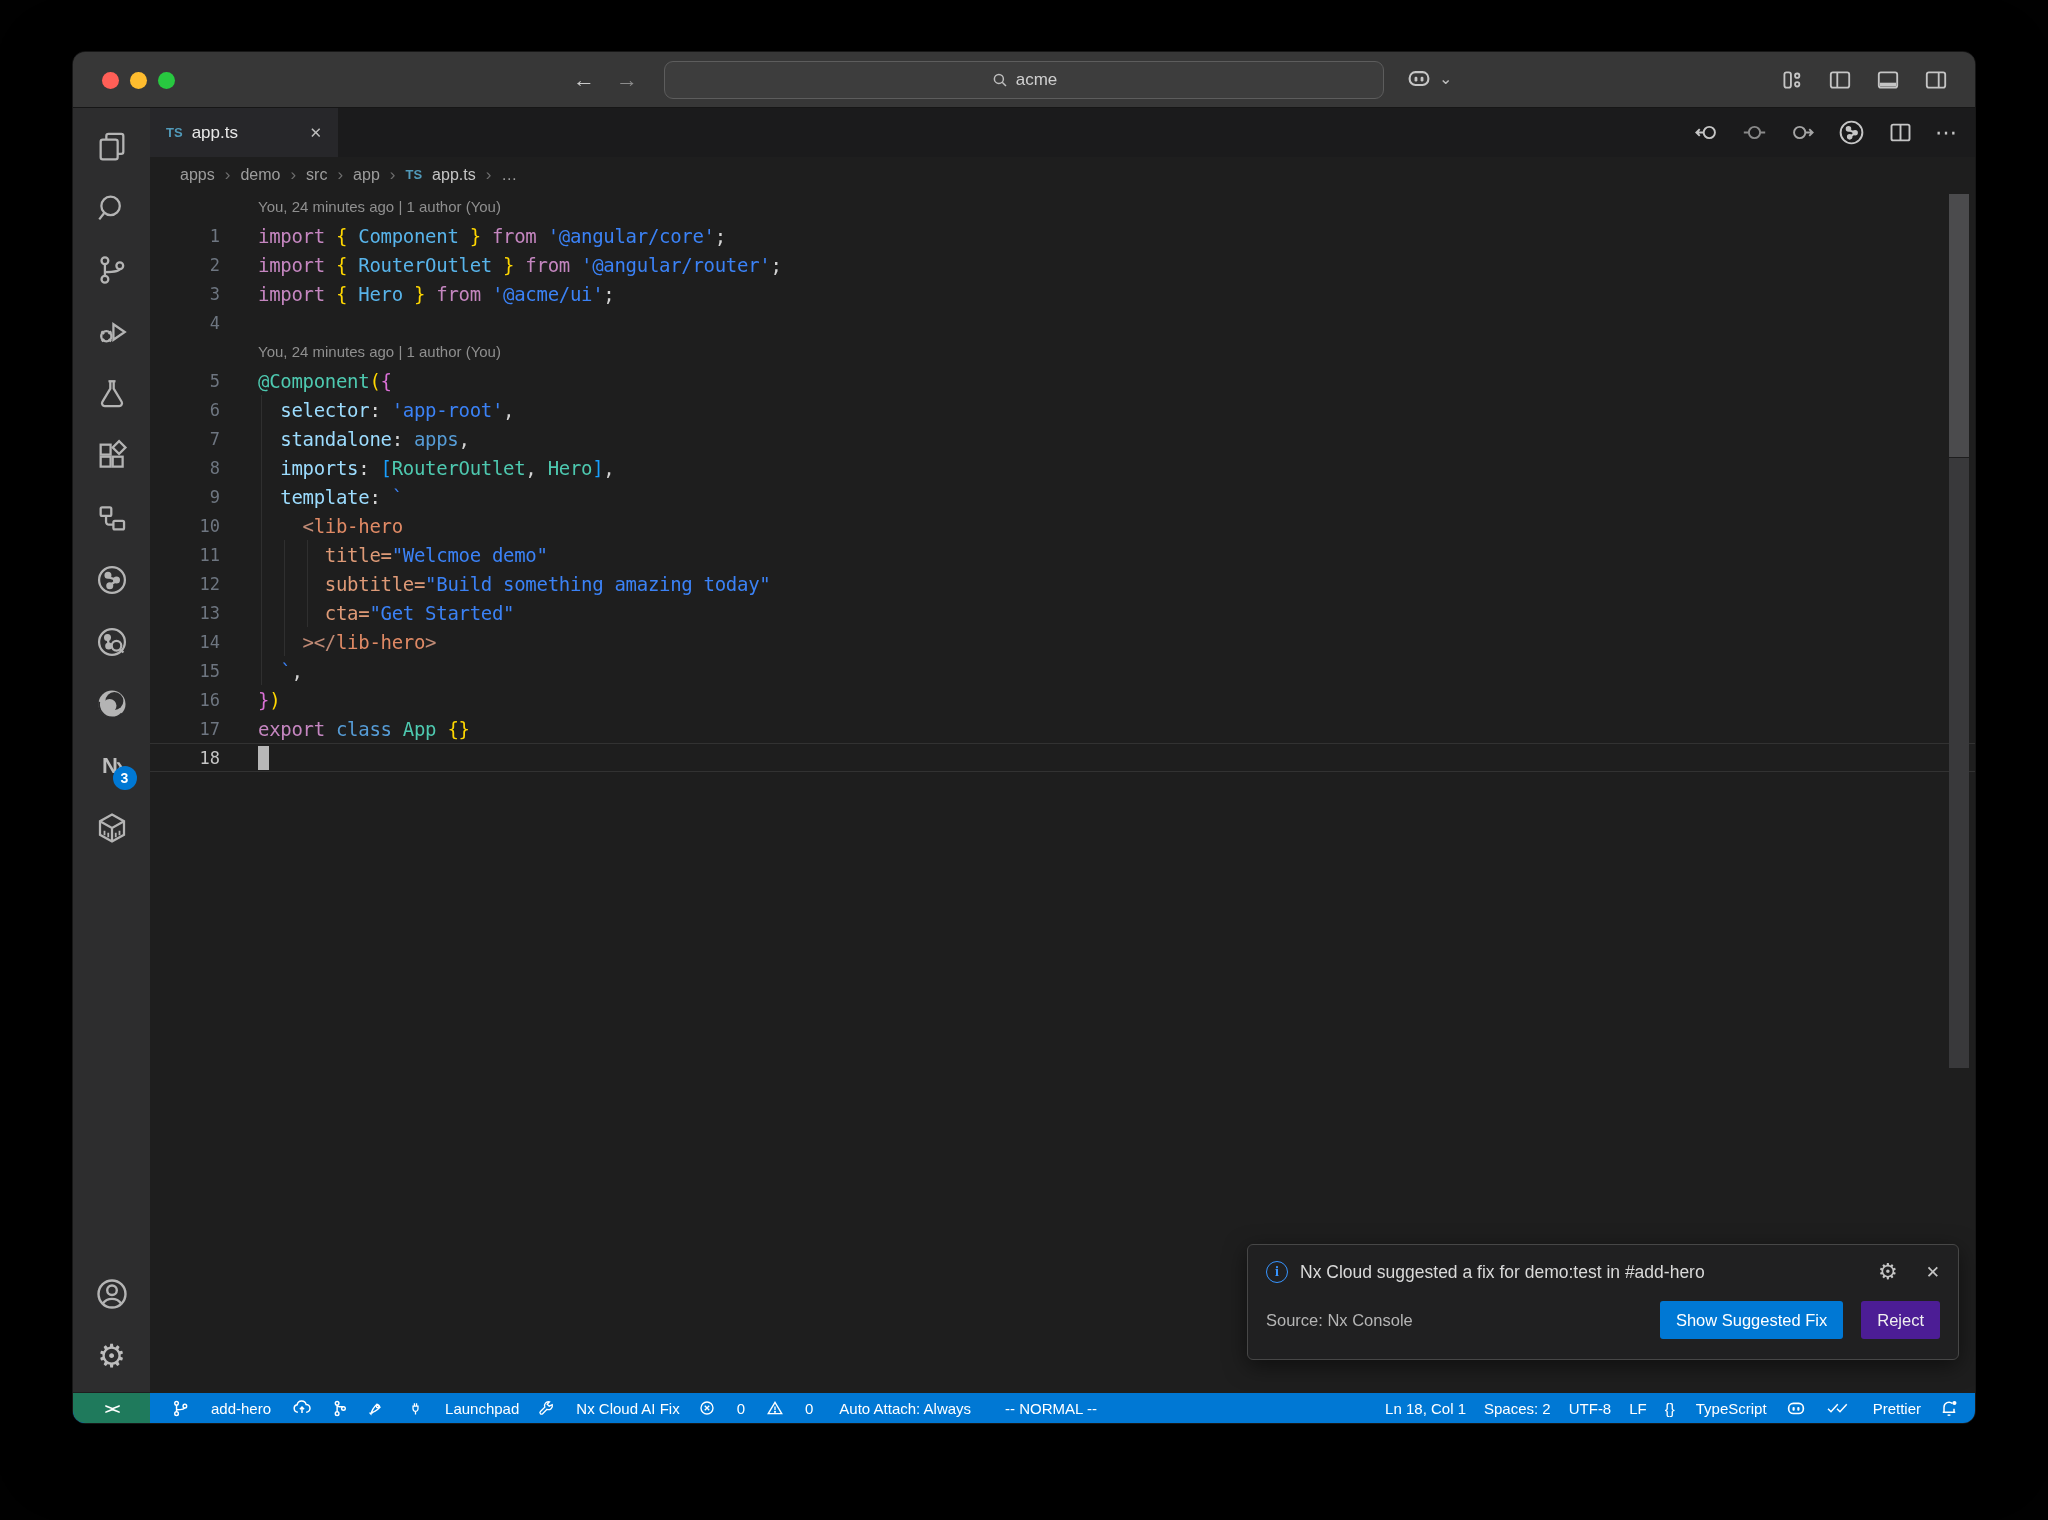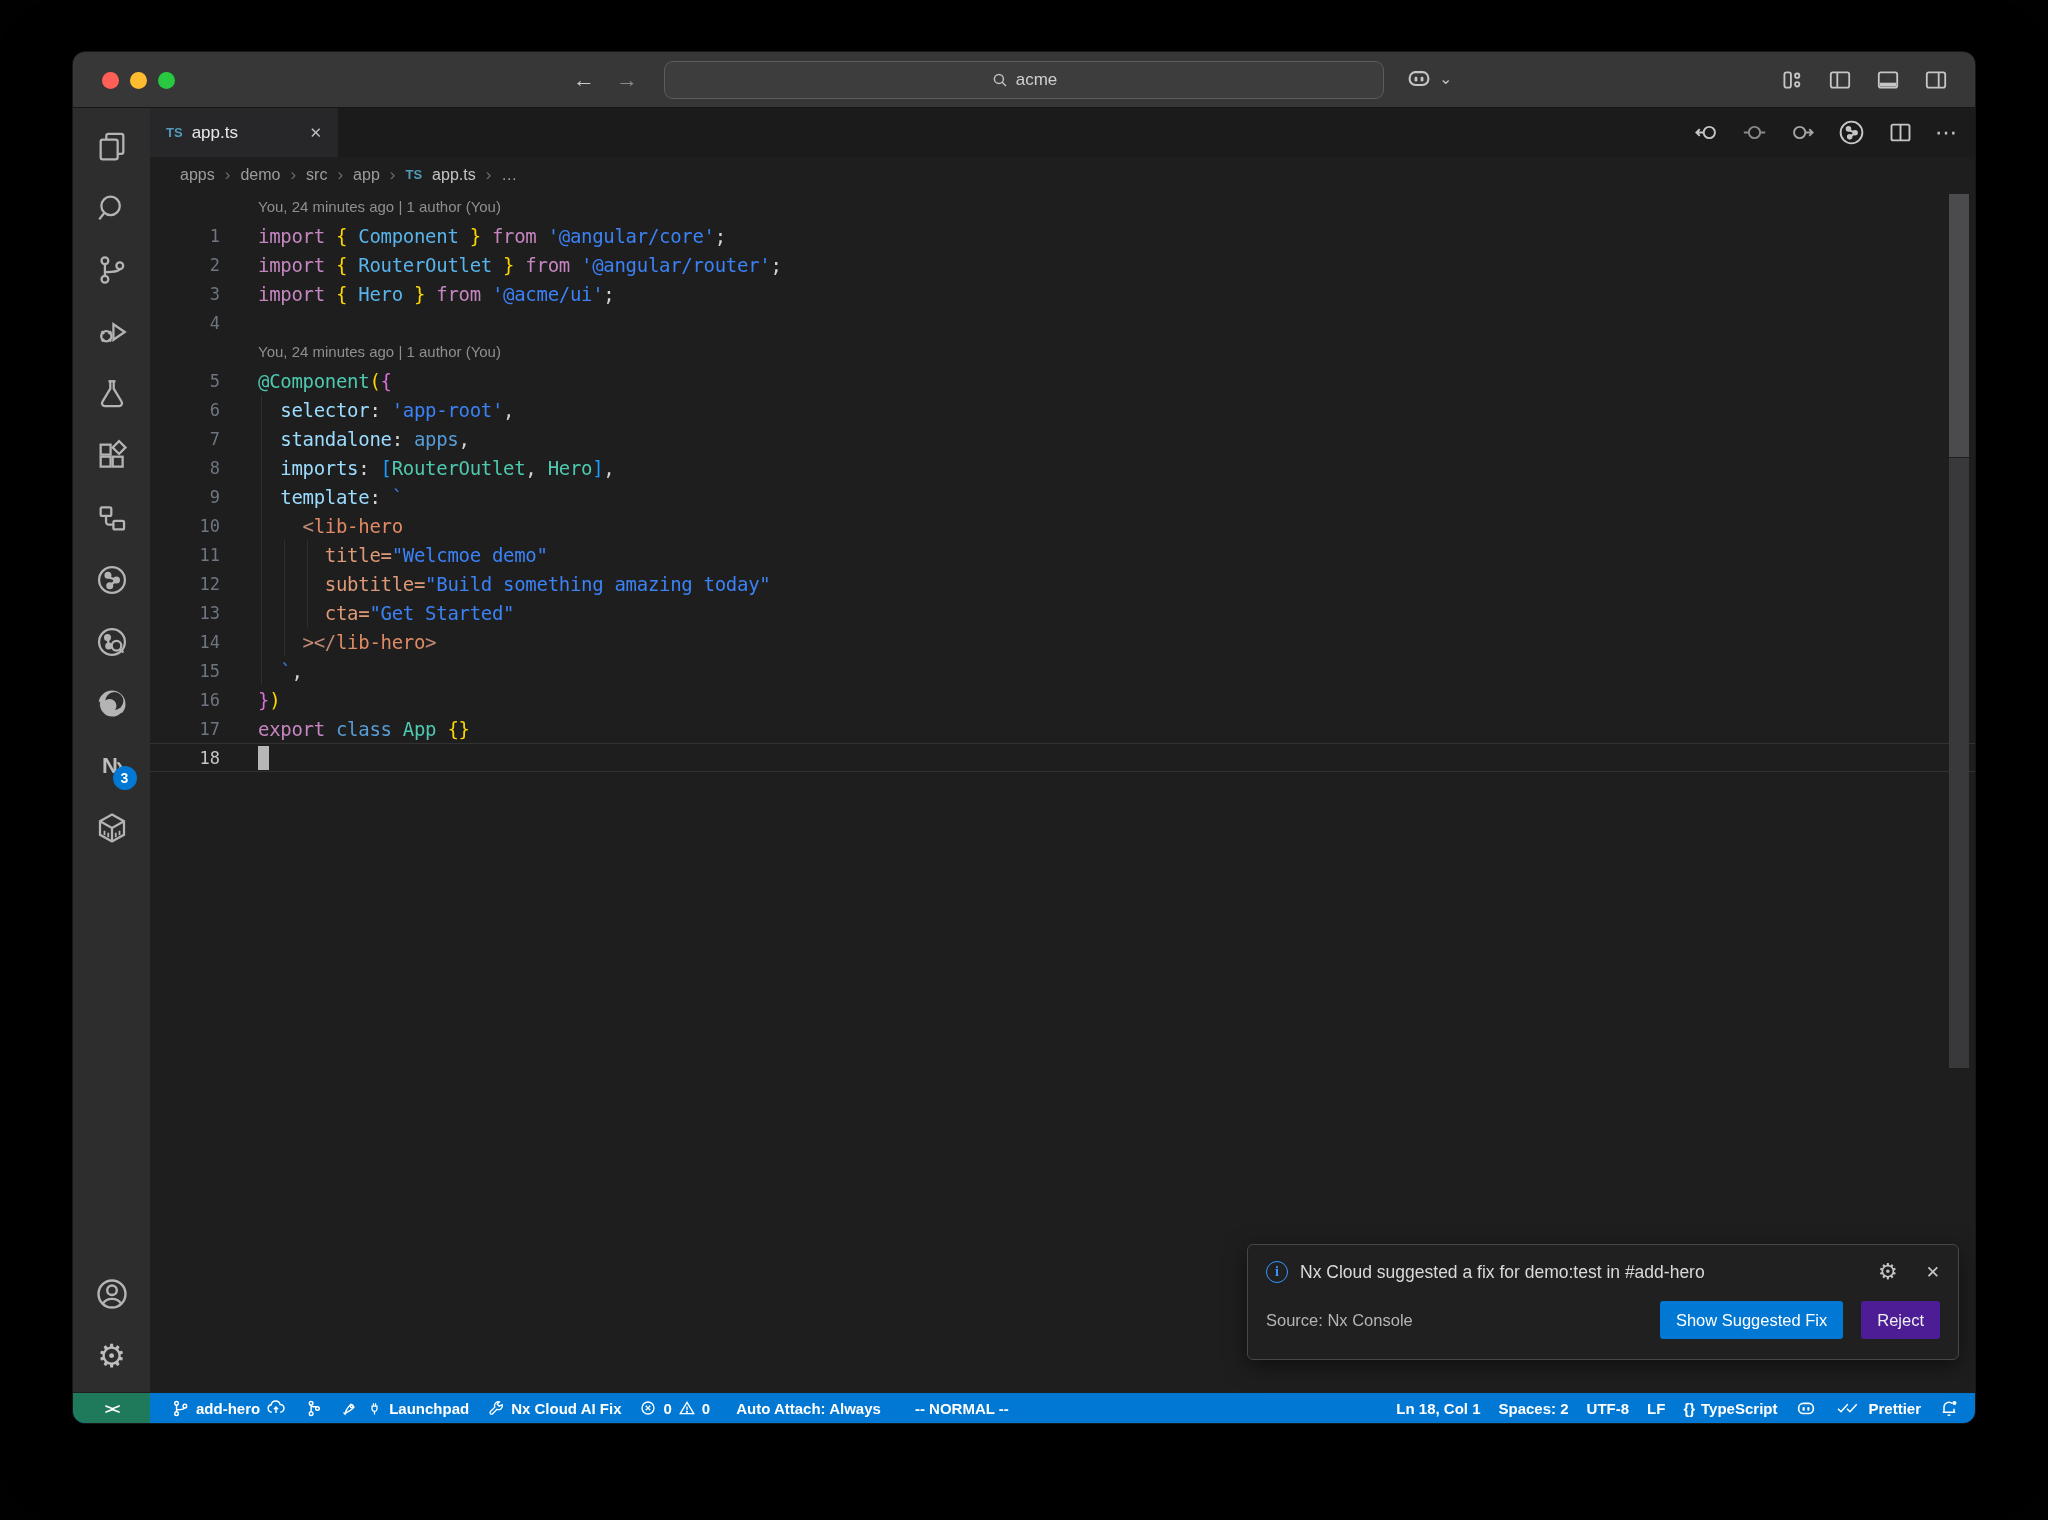--- a/index.html
+++ b/index.html
@@ -57,21 +57,21 @@
   .toast-gear{margin-left:auto;font-size:22px;color:#c5c5c5;line-height:1;}
   .toast-close{margin-left:16px;color:#c5c5c5;font-size:17px;}
   .toast-row2{display:flex;align-items:center;margin-top:18px;}
   .toast-source{color:#b5b5b5;font-size:16.5px;}
   .btn{height:38px;border-radius:3px;font-size:16.5px;display:flex;align-items:center;padding:0 16px;}
   .btn-primary{margin-left:auto;background:#0078d4;color:#fff;}
   .btn-secondary{margin-left:18px;background:#4c1d95;color:#f0f0f0;}
   
   .statusbar{position:absolute;left:0;right:0;bottom:0;height:30px;background:#0078d4;display:flex;align-items:center;color:#fff;font-size:15px;}
   .remote{width:77px;height:30px;background:#1f7a5c;display:flex;align-items:center;justify-content:center;font-weight:bold;letter-spacing:-2px;font-size:15px;border-radius:0 0 0 12px;}
-  .sb-item{display:flex;align-items:center;gap:6px;padding:0 9px;height:30px;font-weight:bold;}
+  .sb-item{display:flex;align-items:center;gap:21px;padding:0 9px;height:30px;}
   .sb-right{margin-left:auto;display:flex;align-items:center;}
   .sb-item svg{display:block;}
   .dblcheck{display:flex;}
   .dblcheck svg:last-child{margin-left:-9px;}
 </style>
 </head>
 <body>
 
 <div class="window">
 

